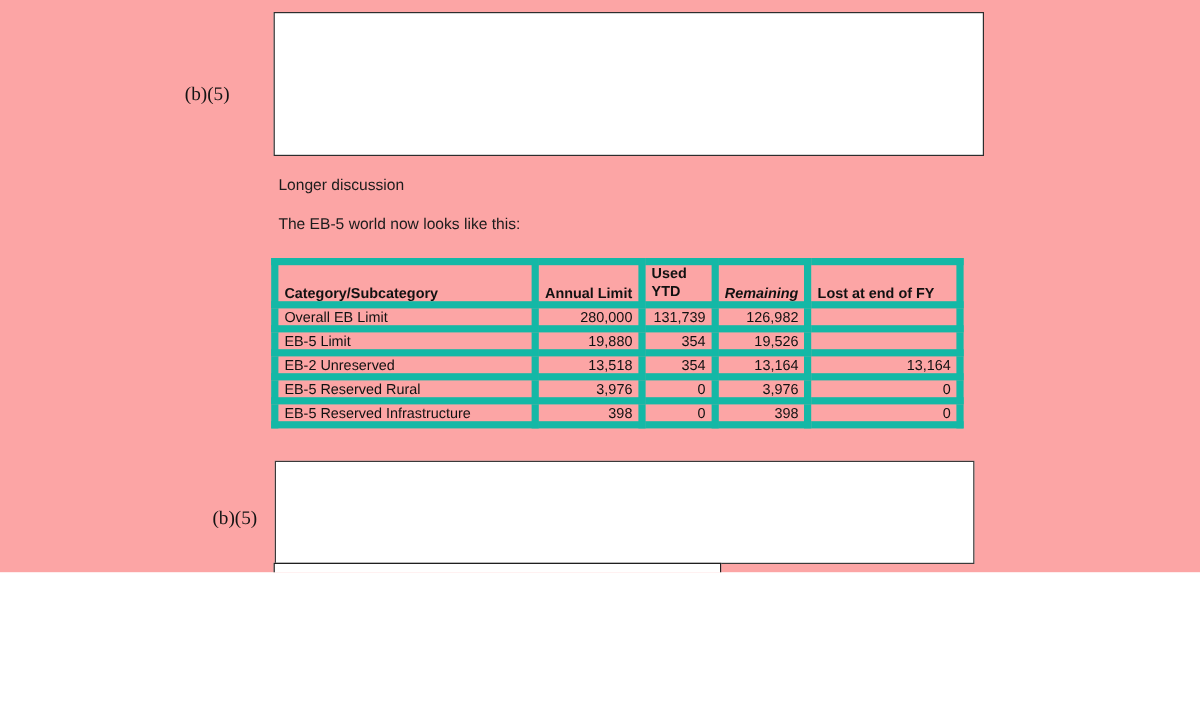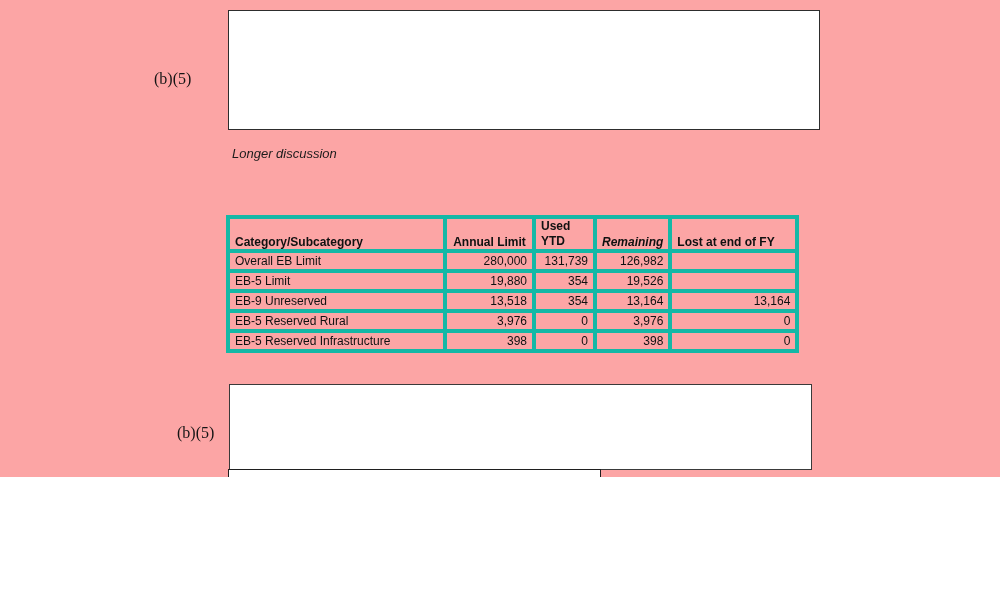--- a/index.html
+++ b/index.html
@@ -54,21 +54,20 @@
   #tab3 { left: 229px; top: 570px; width: 207px; height: 15px; }
   #label1 { left: 154px; top: 70px; }
   #label2 { left: 177px; top: 424px; }
   #label3 { left: 168px; top: 536px; }
   
   .note-italic {
     position: absolute;
     left: 232px;
     top: 146px;
     font-size: 13px;
-    font-style: italic;
     color: #1c1c1c;
   }
   .intro-line {
     position: absolute;
     left: 232px;
     top: 179px;
     font-size: 13px;
     color: #1c1c1c;
   }
   
@@ -77,21 +76,21 @@
     left: 226px;
     top: 215px;
     border-collapse: collapse;
     table-layout: fixed;
     font-family: "Liberation Sans", sans-serif;
     font-size: 12px;
     color: #111111;
     border: 1.5px solid #000000;
   }
   table.eb5 th, table.eb5 td {
-    border: 4px solid #14b8a6;
+    border: 6px solid #14b8a6;
     padding: 0 5px;
     overflow: hidden;
     white-space: nowrap;
   }
   table.eb5 thead tr { height: 34px; }
   table.eb5 tbody tr { height: 20px; }
   table.eb5 th { font-weight: bold; }
   th.h-cat  { text-align: left;   vertical-align: bottom; padding-bottom: 3px; }
   th.h-al   { text-align: center; vertical-align: bottom; padding-bottom: 3px; }
   th.h-uy   { text-align: left;   vertical-align: top;    padding-top: 1px; line-height: 15px; }
@@ -102,20 +101,21 @@
 </style>
 </head>
 <body>
 
 <div class="page">
 
   <span id="label1" class="redaction-label">(b)(5)</span>
   <div id="box1" class="redaction-box"></div>
 
   <div class="note-italic">Longer discussion</div>
+  <div class="intro-line">The EB-5 world now looks like this:</div>
 
   <table class="eb5">
     <colgroup>
       <col style="width:217px">
       <col style="width:89px">
       <col style="width:61px">
       <col style="width:73px">
       <col style="width:127px">
     </colgroup>
     <thead>
@@ -139,21 +139,21 @@
         <td class="c-num"></td>
       </tr>
       <tr>
         <td class="c-cat">EB-5 Limit</td>
         <td class="c-num">19,880</td>
         <td class="c-num">354</td>
         <td class="c-num">19,526</td>
         <td class="c-num"></td>
       </tr>
       <tr>
-        <td class="c-cat">EB-9 Unreserved</td>
+        <td class="c-cat">EB-2 Unreserved</td>
         <td class="c-num">13,518</td>
         <td class="c-num">354</td>
         <td class="c-num">13,164</td>
         <td class="c-num">13,164</td>
       </tr>
       <tr>
         <td class="c-cat">EB-5 Reserved Rural</td>
         <td class="c-num">3,976</td>
         <td class="c-num">0</td>
         <td class="c-num">3,976</td>

